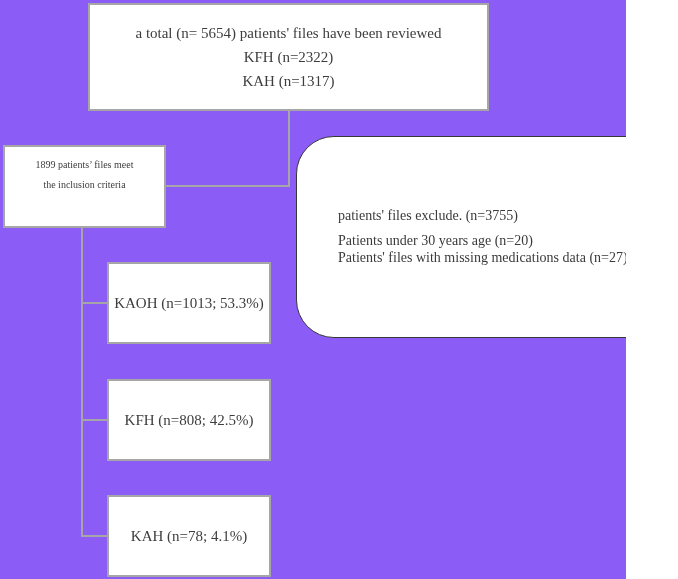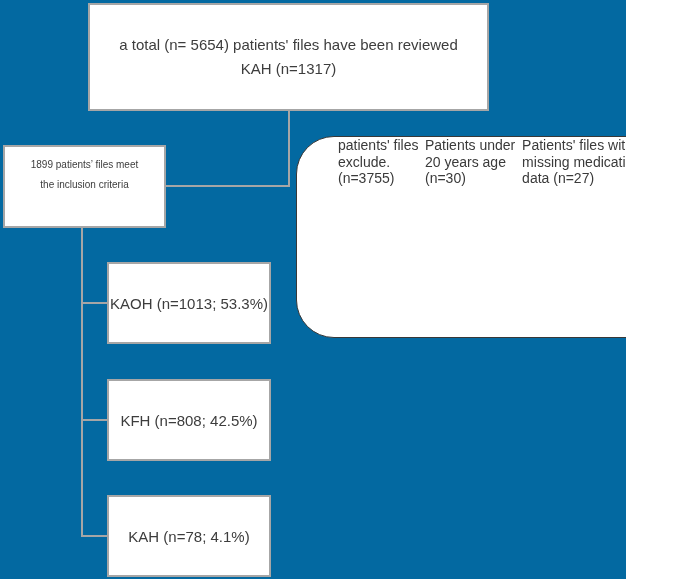--- a/index.html
+++ b/index.html
@@ -4,22 +4,22 @@
 <style>
   html, body {
     margin: 0;
     padding: 0;
     background: #ffffff;
   }
   .canvas {
     position: relative;
     width: 626px;
     height: 579px;
-    background: #0369a1;
-    font-family: Liberation Sans, sans-serif;
+    background: #8b5cf6;
+    font-family: Liberation Serif, serif;
     overflow: hidden;
   }
   .box {
     position: absolute;
     background: #ffffff;
     border: 2px solid #a6a6a6;
     box-sizing: border-box;
     color: #3d3d3d;
     display: flex;
     flex-direction: column;
@@ -51,53 +51,54 @@
   .exclusion-box {
     position: absolute;
     left: 296px; top: 136px;
     width: 379px; height: 202px;
     box-sizing: border-box;
     border: 1.5px solid #383838;
     border-radius: 38px;
     background: #ffffff;
     color: #3a3a3a;
     display: flex;
-    flex-direction: row;
+    flex-direction: column;
     justify-content: center;
     padding: 0 12px 0 41px;
     font-size: 14px;
     line-height: 16.5px;
   }
   .exclusion-title { margin-bottom: 9px; }
   .line {
     position: absolute;
     background: #a6a6a6;
   }
 </style>
 </head>
 <body>
 
 <div class="canvas">
 
   <div class="box top-box">
     <div>a total (n= 5654) patients' files have been reviewed</div>
+    <div>KFH (n=2322)</div>
     <div>KAH (n=1317)</div>
   </div>
 
   <div class="line" style="left:288px; top:111px; width:2px; height:76px;"></div>
   <div class="line" style="left:166px; top:185px; width:124px; height:2px;"></div>
 
   <div class="box inclusion-box">
     <div>1899 patients’ files meet</div>
     <div>the inclusion criteria</div>
   </div>
 
   <div class="exclusion-box">
     <div class="exclusion-title">patients' files exclude. (n=3755)</div>
-    <div class="exclusion-item">Patients under 20 years age (n=30)</div>
+    <div class="exclusion-item">Patients under 30 years age (n=20)</div>
     <div class="exclusion-item">Patients' files with missing medications data (n=27)</div>
   </div>
 
   <div class="line" style="left:81px; top:228px; width:2px; height:309px;"></div>
   <div class="line" style="left:83px; top:302px; width:24px; height:2px;"></div>
   <div class="line" style="left:83px; top:419px; width:24px; height:2px;"></div>
   <div class="line" style="left:83px; top:535px; width:24px; height:2px;"></div>
 
   <div class="box hospital-box kaoh">
     <div>KAOH (n=1013; 53.3%)</div>

